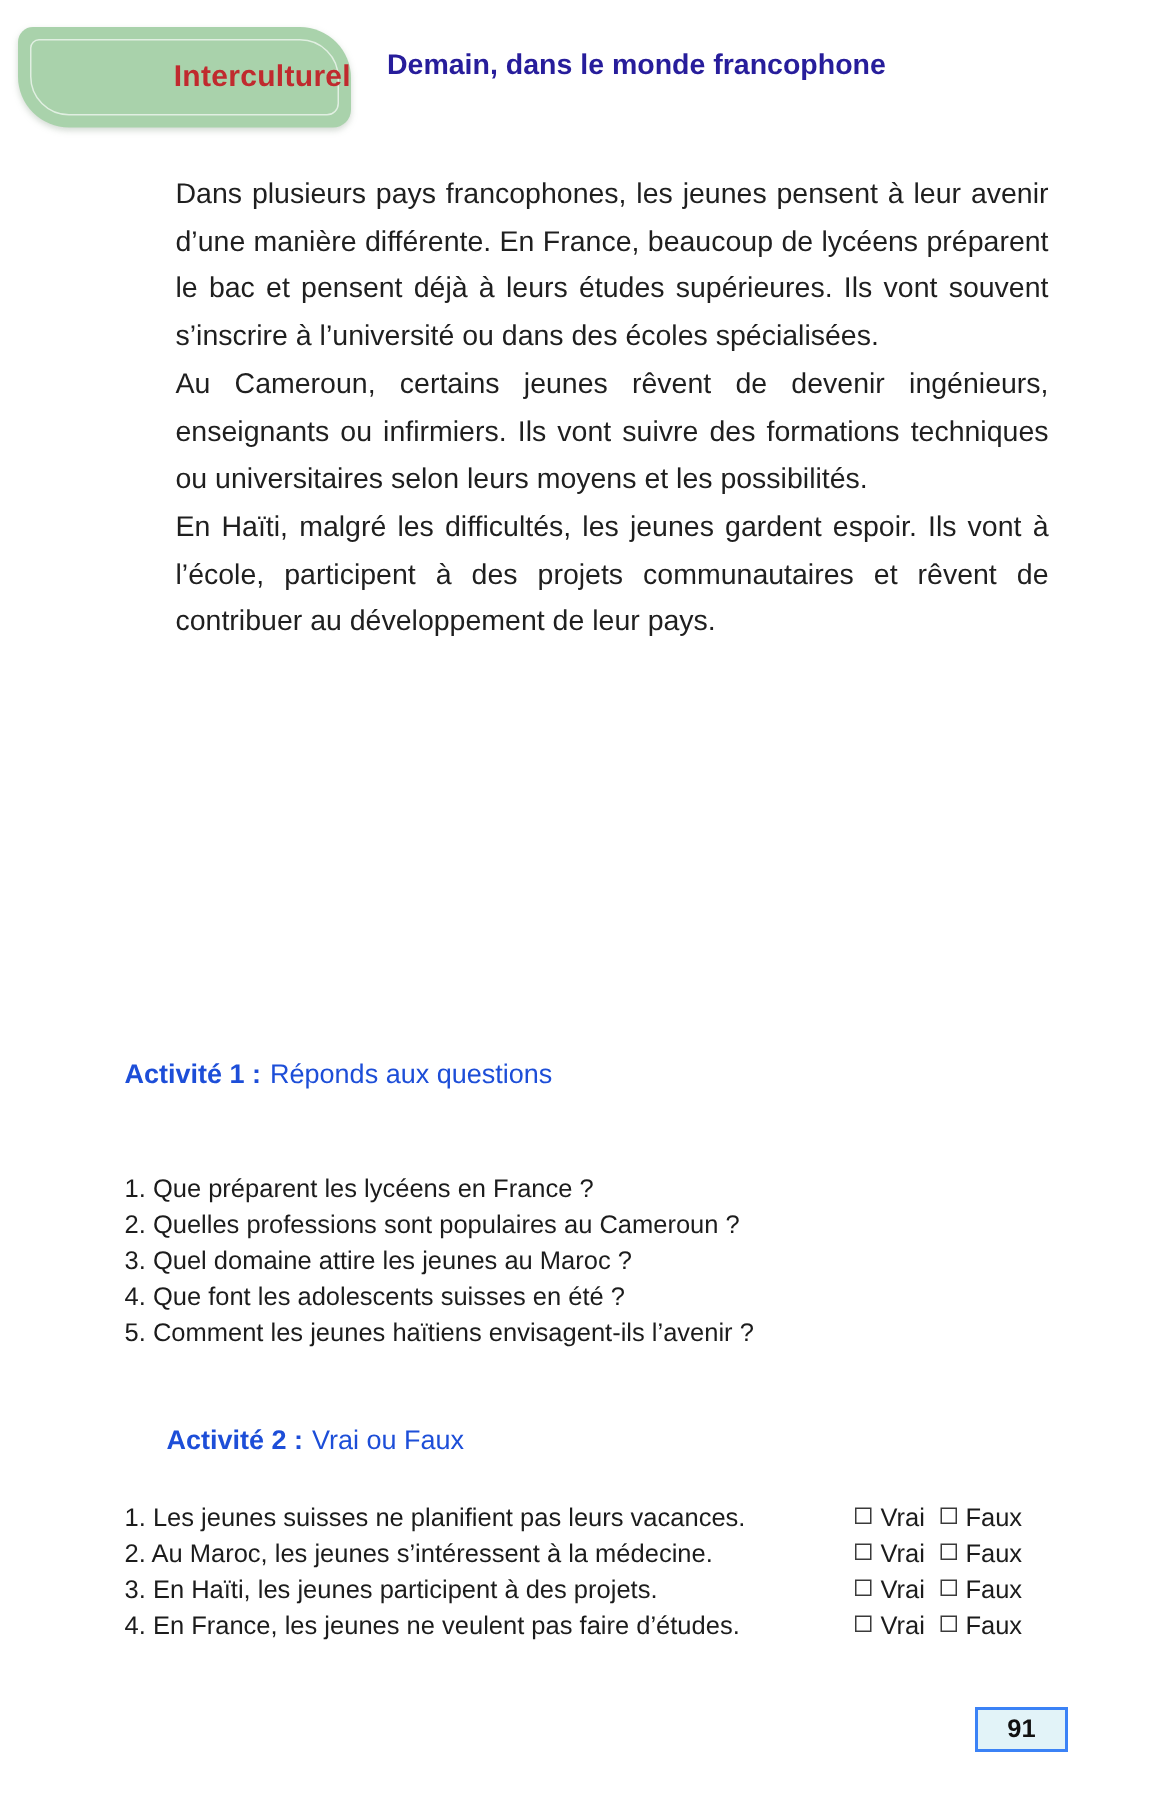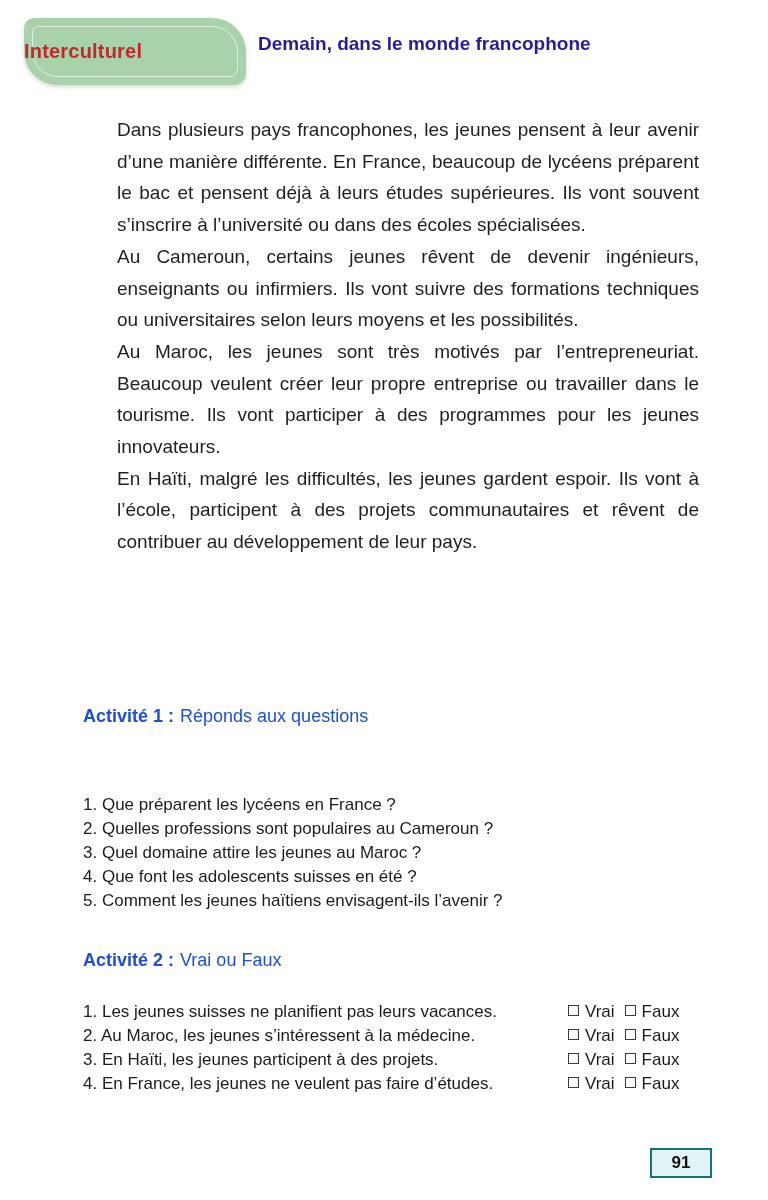--- a/index.html
+++ b/index.html
@@ -9,26 +9,26 @@
     height: 1200px;
     background: #ffffff;
     font-family: "Liberation Sans", sans-serif;
     color: #1f1f1f;
     overflow: hidden;
   }
 
   
   .badge {
     position: absolute;
-    left: 24px; top: 18px;
+    left: 12px; top: 18px;
     width: 222px; height: 67px;
     background: #a9d2ab;
     border-radius: 10px 34px 12px 34px;
     box-shadow: 0 2px 4px rgba(130,150,130,0.35);
-    display: flex; align-items: center; justify-content: flex-start;
+    display: flex; align-items: center; justify-content: flex-end;
   }
   .badge-inner {
     position: absolute; inset: 8px;
     border: 1px solid rgba(255,255,255,0.65);
     border-radius: 6px 26px 8px 26px;
     pointer-events: none;
   }
   .badge-label {
     position: relative;
     font-weight: bold;
@@ -60,85 +60,82 @@
 
   
   .activity-heading {
     position: absolute;
     left: 83px;
     font-size: 18px;
     color: #1d4ed8;
   }
   .activity-heading .act-label { font-weight: bold; margin-right: 6px; }
   #act1 { top: 706px; }
-  #act2 { top: 950px; }
+  #act2 { top: 950px; margin-left: 28px; }
 
   
   .questions {
     position: absolute;
     left: 83px; top: 781px;
     font-size: 17px;
     line-height: 24px;
     color: #1c1c1c;
-    margin-top: 12px;
   }
   .q-row { white-space: nowrap; }
 
   
   .tf {
     position: absolute;
     left: 83px; top: 1000px;
     width: 600px;
     font-size: 17px;
     line-height: 24px;
     color: #1c1c1c;
   }
-  .tf-row { display: flex; gap: 13px; }
+  .tf-row { display: flex; }
   .tf-statement { flex: 0 0 472px; width: 472px; white-space: nowrap; }
-  .tf-options { white-space: nowrap; }
+  .tf-options { white-space: nowrap; margin-left: 15px; }
   .checkbox {
     display: inline-block;
     width: 9px; height: 9px;
     border: 1.5px solid #3a3a3a;
     margin-right: 6px;
     transform: translateY(-1px);
   }
   .checkbox.second { margin-left: 10px; }
 
   
   .page-num-box {
     position: absolute;
     left: 650px; top: 1138px;
     width: 62px; height: 30px;
     box-sizing: border-box;
     background: #e2f3f8;
-    border: 2px solid #0f766e;
+    border: 2px solid #3b82f6;
     display: flex; align-items: center; justify-content: center;
     font-weight: bold;
     font-size: 17px;
     color: #111111;
-    margin-top: 10px;
   }
 </style>
 </head>
 <body>
 
 <div class="page">
 
   <div class="badge">
     <div class="badge-inner"></div>
     <span class="badge-label">Interculturel</span>
   </div>
 
   <div class="page-title">Demain, dans le monde francophone</div>
 
   <div class="article">
     <p>Dans plusieurs pays francophones, les jeunes pensent à leur avenir d’une manière différente. En France, beaucoup de lycéens préparent le bac et pensent déjà à leurs études supérieures. Ils vont souvent s’inscrire à l’université ou dans des écoles spécialisées.</p>
     <p>Au Cameroun, certains jeunes rêvent de devenir ingénieurs, enseignants ou infirmiers. Ils vont suivre des formations techniques ou universitaires selon leurs moyens et les possibilités.</p>
-    <p>Au Maroc, les jeunes sont très motivés par l’entrepreneuriat. Beaucoup veulent créer leur propre entreprise ou travailler dans le tourisme. Ils vont participer à des programmes pour les jeunes innovateurs.</p>
     <p>En Haïti, malgré les difficultés, les jeunes gardent espoir. Ils vont à l’école, participent à des projets communautaires et rêvent de contribuer au développement de leur pays.</p>
   </div>
 
   <div class="activity-heading" id="act1">
     <span class="act-label">Activité 1 :</span><span>Réponds aux questions</span>
   </div>
 
   <div class="questions">
     <div class="q-row"><span>1.</span> <span>Que préparent les lycéens en France ?</span></div>
     <div class="q-row"><span>2.</span> <span>Quelles professions sont populaires au Cameroun ?</span></div>

